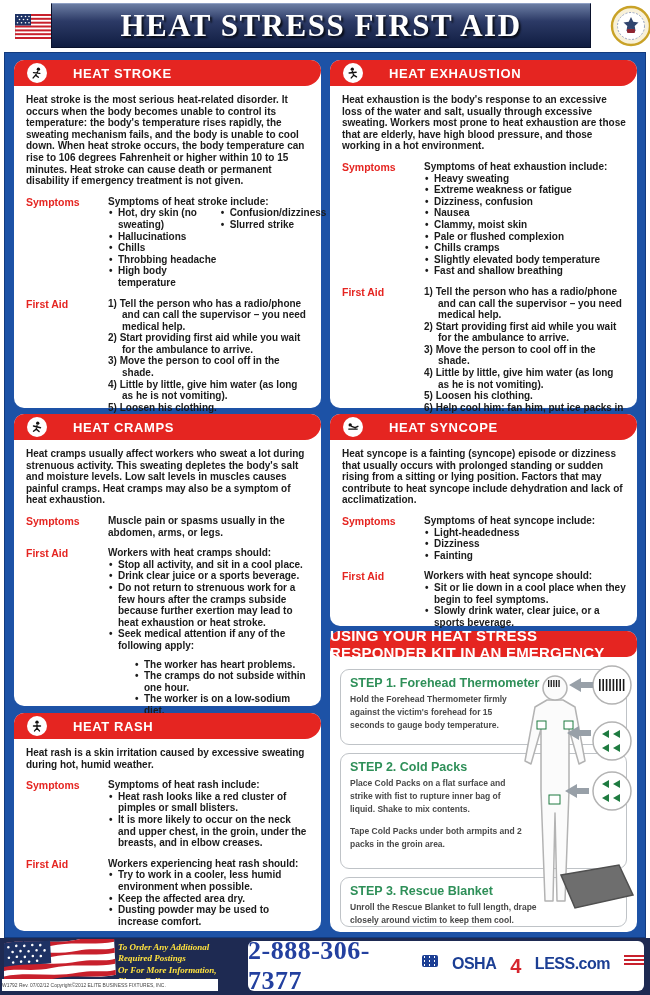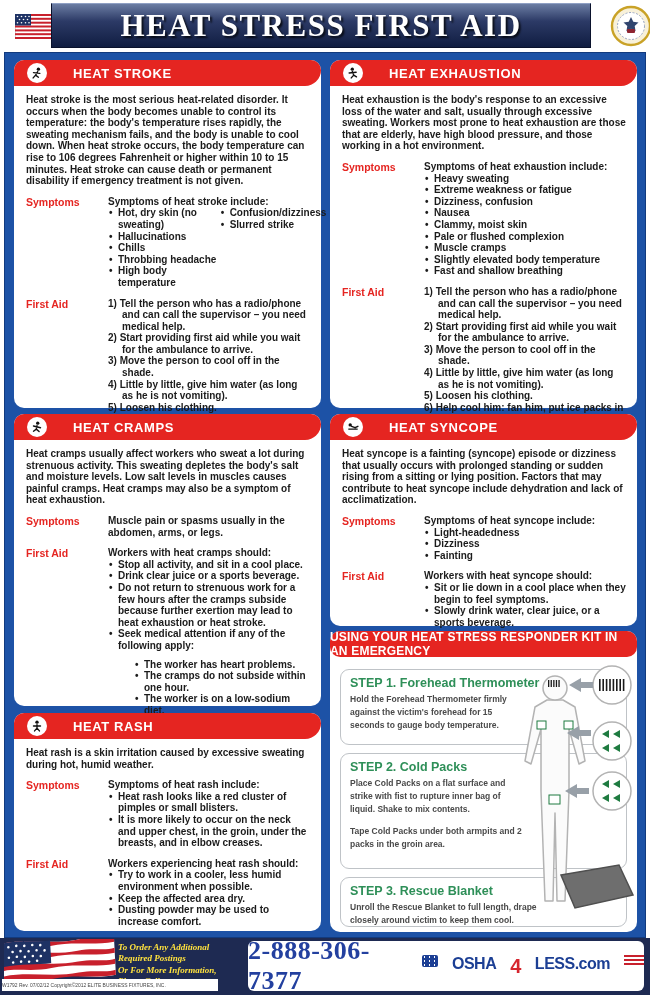--- a/index.html
+++ b/index.html
@@ -44,21 +44,21 @@
   .b::before{content:"\2022";position:absolute;left:1px;}
   .n{padding-left:14px;text-indent:-14px;}
   .cols{display:flex;}
   .cols .c1{width:55%;}
   .cols .c2{width:45%;}
   .sub{margin:7px 0 0 26px;}
   .lead{margin:0;}
 
   
   .kit-head{position:absolute;left:0;top:0;right:0;height:26px;background:#e52521;border-radius:10px;
-    display:flex;align-items:center;justify-content:center;color:#fff;font-weight:bold;font-size:12px;letter-spacing:.2px;}
+    display:flex;align-items:center;justify-content:center;color:#fff;font-weight:bold;font-size:15px;letter-spacing:.2px;}
   .step-box{position:absolute;left:10px;width:287px;border:1.5px solid #bfc3c7;border-radius:9px;background:#fff;
     padding:6px 9px;box-sizing:border-box;}
   #step1{top:38px;height:76px;}
   #step2{top:122px;height:116px;}
   #step3{top:246px;height:50px;}
   .step-title{color:#2e8f58;font-weight:bold;font-size:12.5px;}
   .step-text{margin-top:3px;font-size:8.5px;font-weight:bold;color:#4a4a4a;line-height:1.55;max-width:178px;}
   #step3 .step-text{max-width:210px;}
   .mt{margin-top:8px;}
   .kit-figure{position:absolute;right:2px;top:32px;}
@@ -191,21 +191,21 @@
         <div class="label">Symptoms</div>
         <div class="content">
           <div class="lead">Symptoms of heat exhaustion include:</div>
           <ul>
               <li class="b">Heavy sweating</li>
               <li class="b">Extreme weakness or fatigue</li>
               <li class="b">Dizziness, confusion</li>
               <li class="b">Nausea</li>
               <li class="b">Clammy, moist skin</li>
               <li class="b">Pale or flushed complexion</li>
-              <li class="b">Muscle cramps</li>
+              <li class="b">Chills cramps</li>
               <li class="b">Slightly elevated body temperature</li>
               <li class="b">Fast and shallow breathing</li>
             </ul>
         </div>
       </div>
       <div class="row">
         <div class="label">First Aid</div>
         <ol class="content">
             <li class="n">1) Tell the person who has a radio/phone and can call the supervisor – you need medical help.</li>
             <li class="n">2) Start providing first aid while you wait for the ambulance to arrive.</li>

